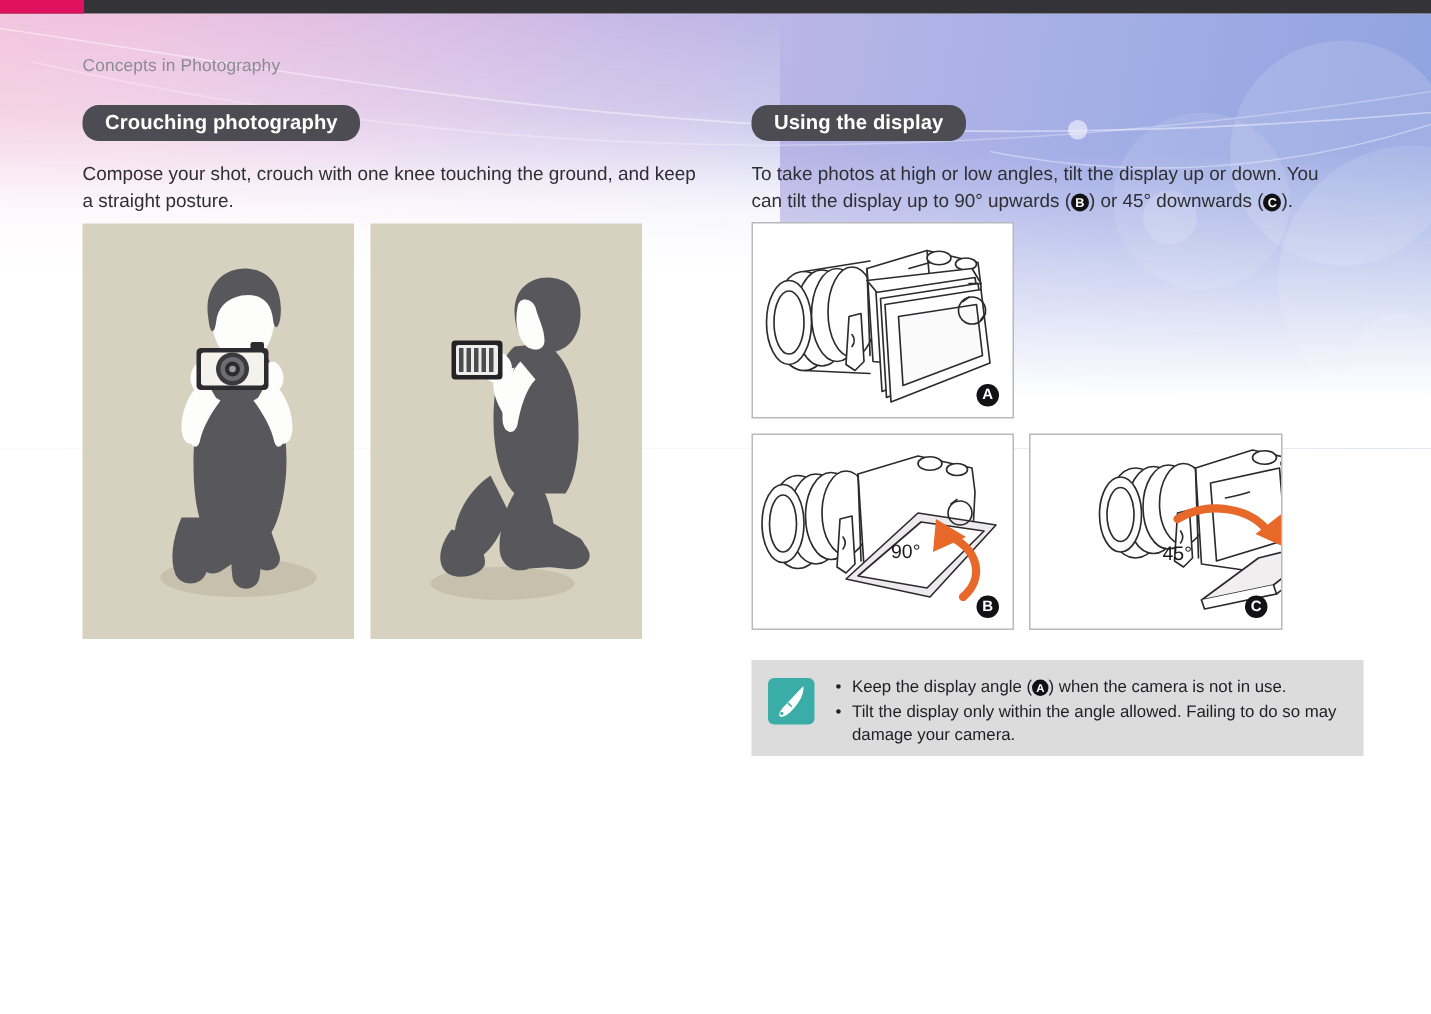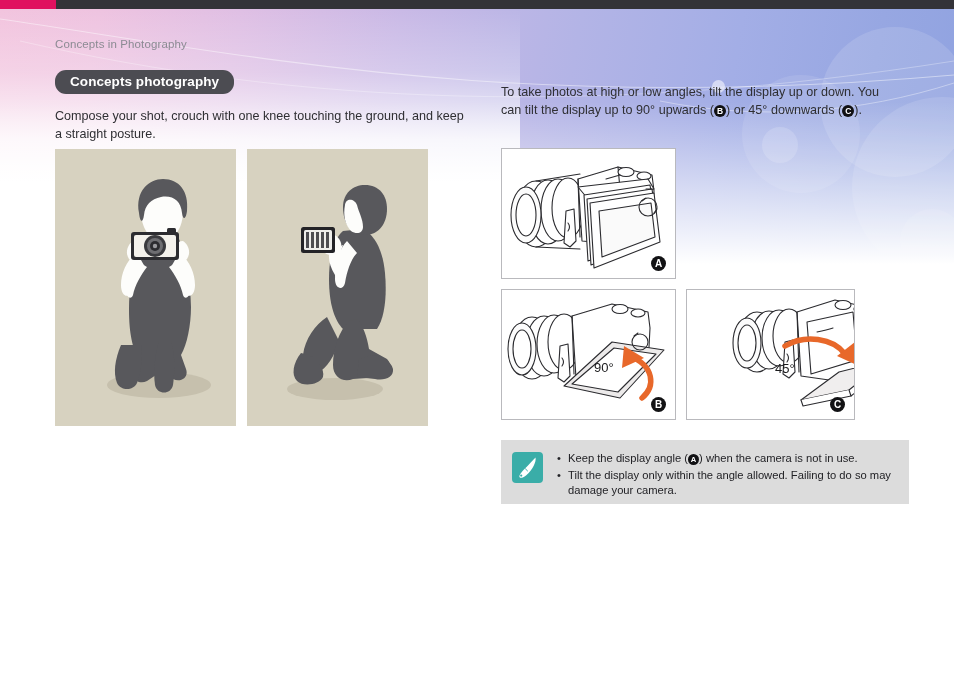--- a/index.html
+++ b/index.html
@@ -250,21 +250,21 @@
       <path d="M 660,92 C 760,112 860,104 954,74" fill="none" stroke="rgba(255,255,255,0.38)" stroke-width="1"></path>
     </svg>
   </div>
   <div class="hb-left-fade"></div>
 
   <div class="content">
 
     <div class="breadcrumb">Concepts in Photography</div>
 
     <div class="col-left">
-      <span class="pill">Concepts photography</span>
+      <span class="pill">Crouching photography</span>
       <div class="body-text">Compose your shot, crouch with one knee touching the ground, and keep a straight posture.</div>
     </div>
 
     <div class="illu-row">
 
       <div class="illu">
         <svg width="181" height="277" viewBox="0 0 181 277">
           <ellipse cx="104" cy="236" rx="52" ry="13" fill="#c6c0ad"></ellipse>
 
           <path d="M82,106 C78,118 74,140 74,160 C74,186 78,198 82,208
@@ -354,20 +354,21 @@
           <rect x="64" y="83" width="3" height="16" fill="#4c4c50"></rect>
           <rect x="69" y="83" width="3" height="16" fill="#4c4c50"></rect>
           <rect x="74" y="83" width="3" height="16" fill="#4c4c50"></rect>
           <rect x="79" y="83" width="3" height="16" fill="#4c4c50"></rect>
         </svg>
       </div>
 
     </div>
 
     <div class="col-right">
+      <span class="pill">Using the display</span>
       <div class="body-text">
         <span>To take photos at high or low angles, tilt the display up or down. You can tilt the display up to 90° upwards (</span><span class="badge">B</span><span>) or 45° downwards (</span><span class="badge">C</span><span>).</span>
       </div>
     </div>
 
     <div class="fig fig-a">
       <svg width="173" height="129" viewBox="0 0 173 129">
         <g fill="none" stroke="#2b2b2f" stroke-width="1.1" stroke-linejoin="round" stroke-linecap="round">
 
           <ellipse cx="34" cy="65" rx="20" ry="33" fill="#ffffff"></ellipse>

